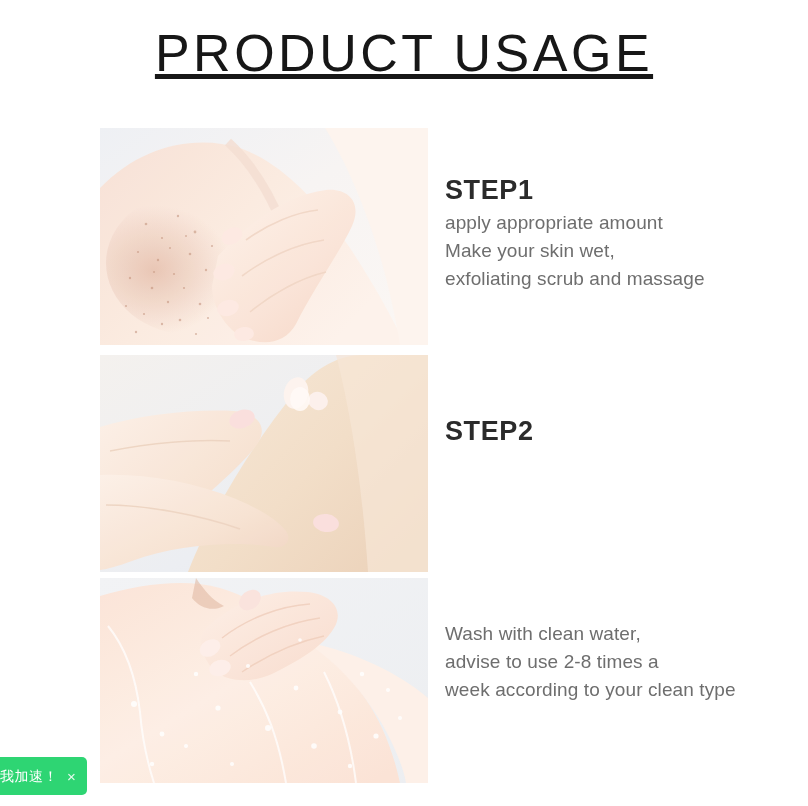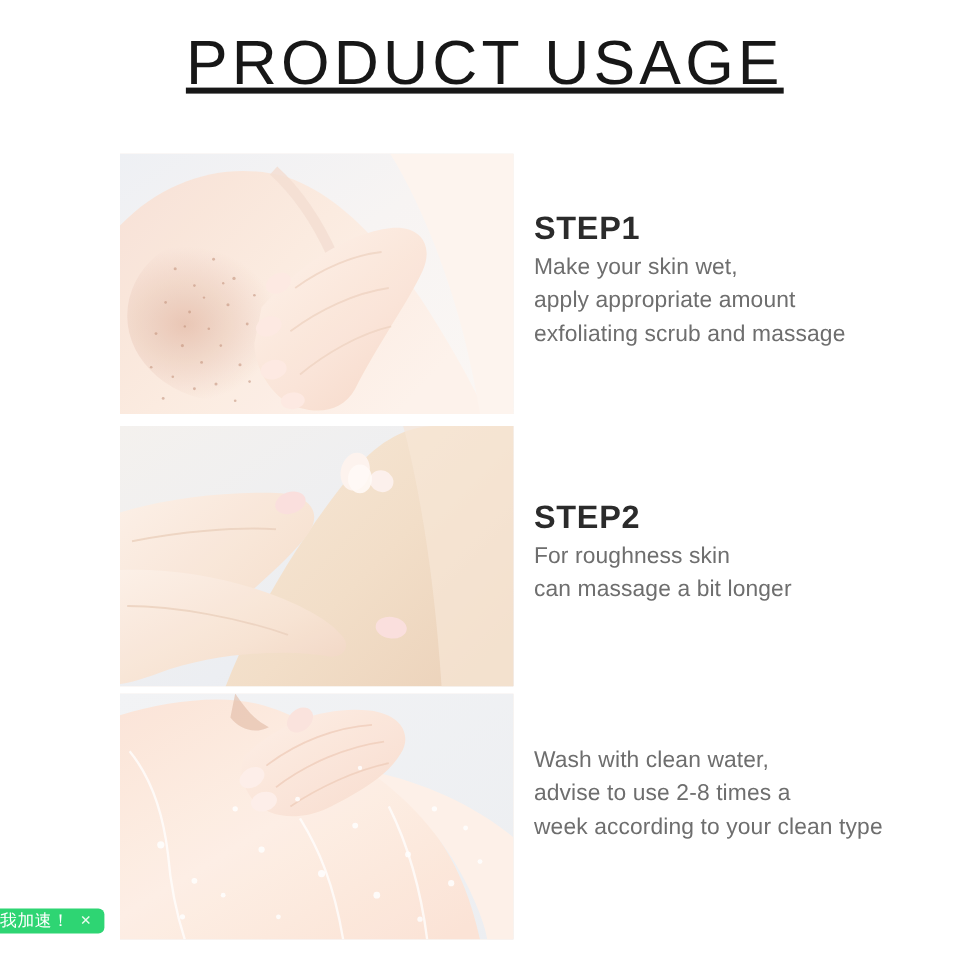--- a/index.html
+++ b/index.html
@@ -80,21 +80,21 @@
     line-height: 28px;
     letter-spacing: 0.1px;
   }
   .step-body div { white-space: nowrap; }
 
   
   .float-badge {
     position: absolute;
     left: 0;
     top: 757px;
-    height: 21px;
+    height: 38px;
     padding: 0 11px 0 4px;
     border-top-right-radius: 5px;
     border-bottom-right-radius: 5px;
     background: #2ed573;
     display: flex;
     align-items: center;
     gap: 9px;
     box-sizing: border-box;
   }
   .float-badge-label {
@@ -190,22 +190,22 @@
       <ellipse cx="132" cy="108" rx="11" ry="8" transform="rotate(-28 132 108)" fill="#fde8e1"></ellipse>
       <ellipse cx="124" cy="144" rx="11" ry="8" transform="rotate(-20 124 144)" fill="#fde8e1"></ellipse>
       <ellipse cx="128" cy="180" rx="11" ry="8" transform="rotate(-14 128 180)" fill="#fde8e1"></ellipse>
       <ellipse cx="144" cy="206" rx="10" ry="7" transform="rotate(-6 144 206)" fill="#fde8e1"></ellipse>
       <rect x="0" y="0" width="328" height="217" fill="#ffffff" opacity="0.05"></rect>
     </svg>
   </div>
   <div class="step-text">
     <div class="step-heading">STEP1</div>
     <div class="step-body">
+      <div>apply appropriate amount</div>
       <div>Make your skin wet,</div>
-      <div>apply appropriate amount</div>
       <div>exfoliating scrub and massage</div>
     </div>
   </div>
 </div>
 
 <div class="step-row r2">
   <div class="photo">
     <svg viewBox="0 0 328 217" preserveAspectRatio="none">
       <defs>
         <linearGradient id="bg2" x1="0" y1="0" x2="1" y2="1">
@@ -240,24 +240,20 @@
       <ellipse cx="196" cy="38" rx="12" ry="16" transform="rotate(14 196 38)" fill="#fdf3ee"></ellipse>
       <ellipse cx="218" cy="46" rx="10" ry="9" transform="rotate(20 218 46)" fill="#fcf0ec"></ellipse>
       <ellipse cx="226" cy="168" rx="13" ry="9" transform="rotate(8 226 168)" fill="#fadedc"></ellipse>
 
       <ellipse cx="200" cy="44" rx="10" ry="12" fill="#fffaf6" opacity="0.9"></ellipse>
       <rect x="0" y="0" width="328" height="217" fill="#ffffff" opacity="0.04"></rect>
     </svg>
   </div>
   <div class="step-text">
     <div class="step-heading">STEP2</div>
-    <div class="step-body">
-      <div>For roughness skin</div>
-      <div>can massage a bit longer</div>
-    </div>
   </div>
 </div>
 
 <div class="step-row r3">
   <div class="photo">
     <svg viewBox="0 0 328 205" preserveAspectRatio="none">
       <defs>
         <linearGradient id="bg3" x1="0" y1="0" x2="1" y2="1">
           <stop offset="0%" stop-color="#f2f3f5"></stop>
           <stop offset="100%" stop-color="#eceef1"></stop>

